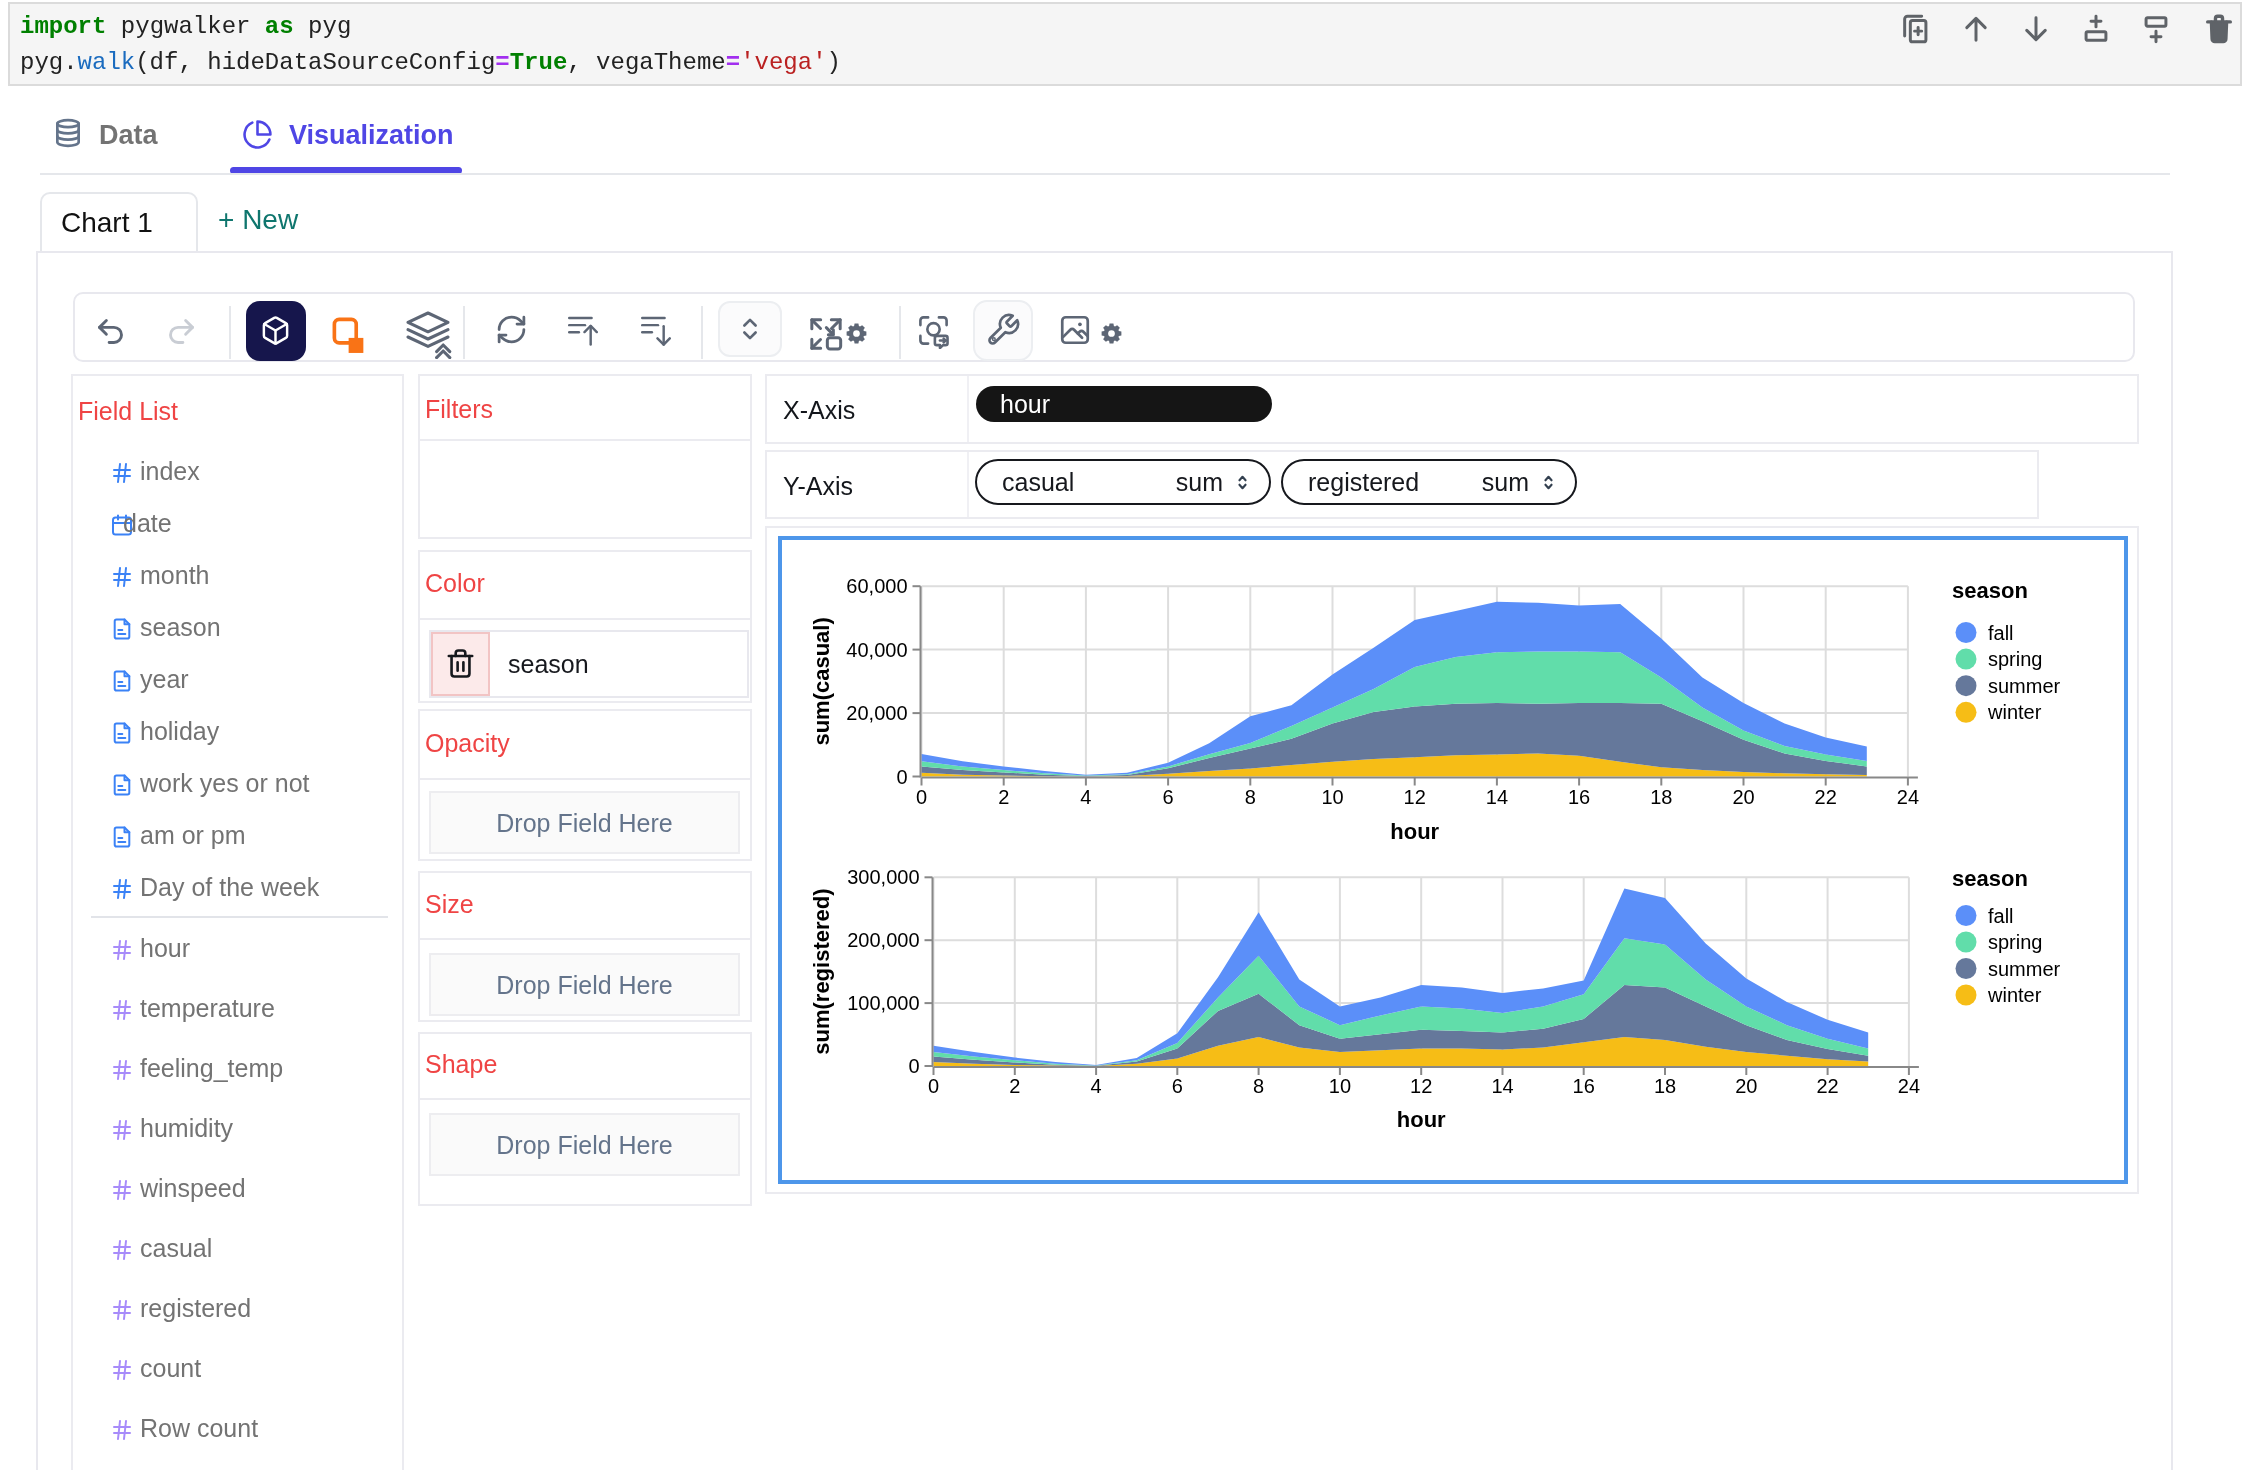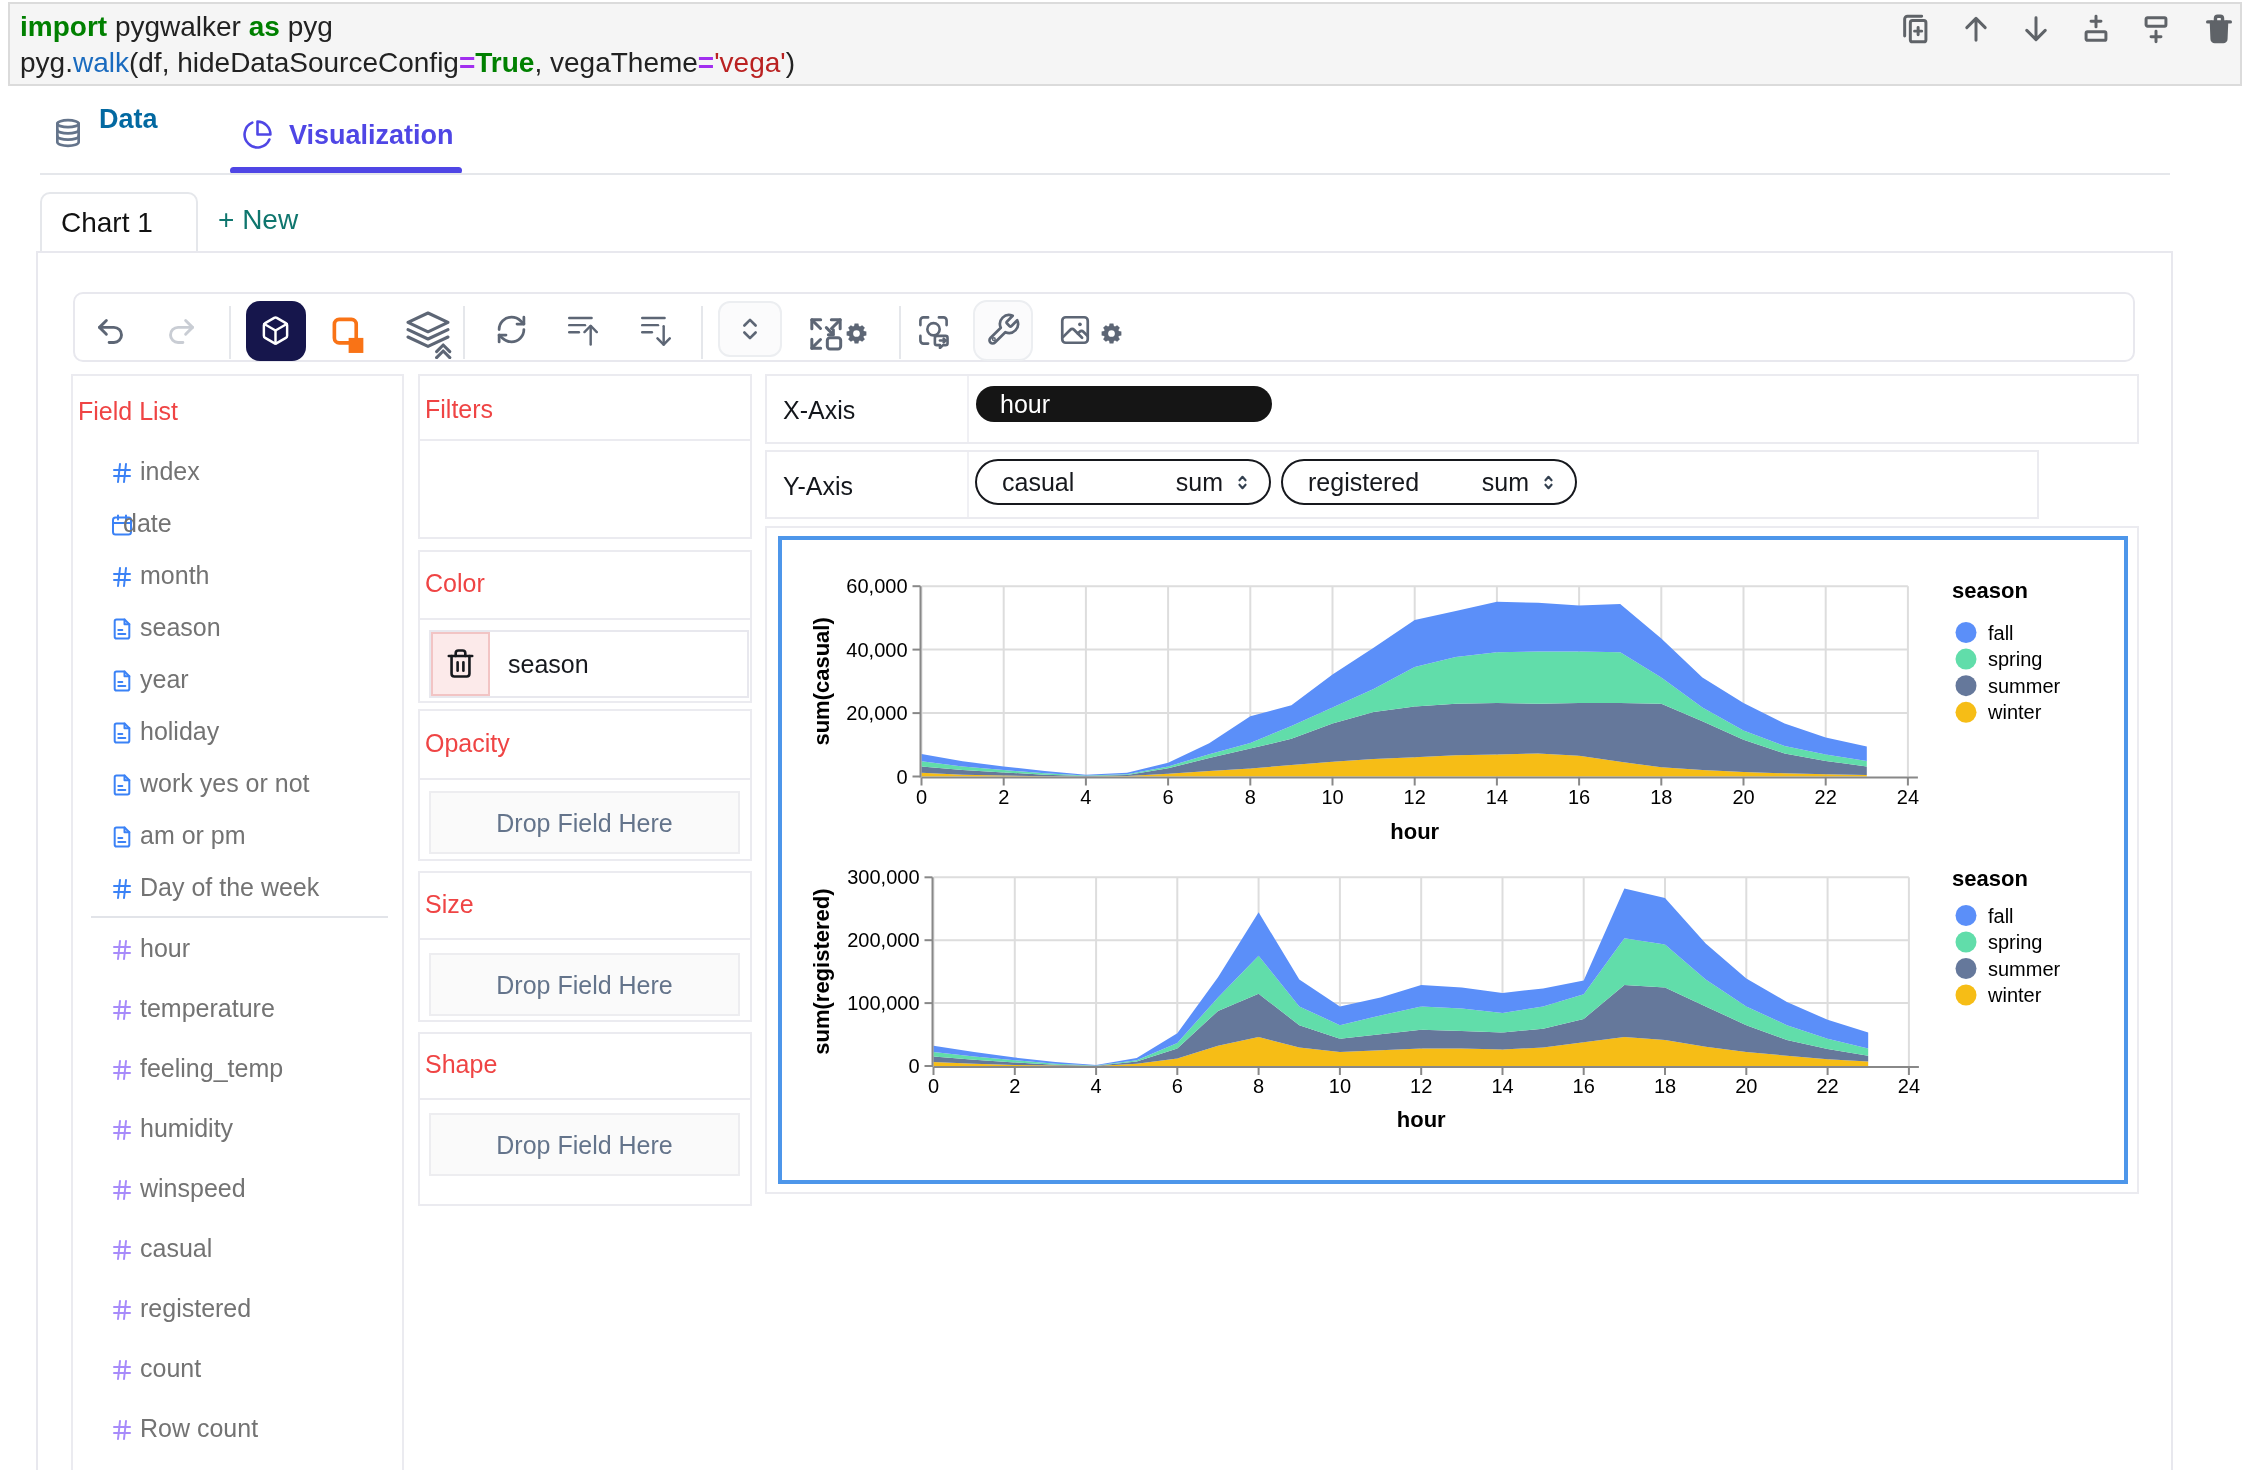--- a/index.html
+++ b/index.html
@@ -1,24 +1,24 @@
 <!DOCTYPE html>
 <html><head>
 <meta charset="utf-8">
 <style>
 *{margin:0;padding:0;box-sizing:border-box}
 html,body{width:2248px;height:1470px;background:#fff;font-family:"Liberation Sans",sans-serif;overflow:hidden;position:relative}
 .abs{position:absolute}
 #cell{position:absolute;left:8px;top:2px;width:2234px;height:84px;background:#f5f5f5;border:2px solid #dbdbdb}
-#code{position:absolute;left:10px;top:5px;font-family:Liberation Sans, sans-serif;font-size:28px;line-height:36px;color:#222;white-space:pre}
+#code{position:absolute;left:10px;top:5px;font-family:Liberation Mono, monospace;font-size:24px;line-height:36px;color:#222;white-space:pre}
 .kw{color:#008000;font-weight:bold}
 .fn{color:#1a6bbf}
 .op{color:#a22fef;font-weight:bold}
 .st{color:#ba2121}
-#lbl-data{position:absolute;left:99px;top:104px;font-size:27px;font-weight:bold;color:#0369a1}
+#lbl-data{position:absolute;left:99px;top:120px;font-size:27px;font-weight:bold;color:#737373}
 #lbl-viz{position:absolute;left:289px;top:120px;font-size:27px;font-weight:bold;color:#4f46e5}
 #viz-underline{position:absolute;left:230px;top:167px;width:232px;height:7px;background:#4f46e5;border-radius:4px}
 #tabline{position:absolute;left:40px;top:173px;width:2130px;height:2px;background:#e5e7eb}
 #charttab{position:absolute;left:40px;top:192px;width:158px;height:61px;border:2px solid #e5e7eb;border-radius:10px 10px 0 0;background:#fff;font-size:28px;color:#111;text-align:left;padding-left:19px;line-height:57px}
 #newtab{position:absolute;left:218px;top:204px;font-size:28px;color:#0f766e}
 #container{position:absolute;left:36px;top:251px;width:2137px;height:1260px;border:2px solid #e8e8ee;border-bottom:none;background:#fff}
 
 #toolbar{position:absolute;left:73px;top:292px;width:2062px;height:70px;border:2px solid #e8e8ee;border-radius:10px;background:#fff}
 .tsep{position:absolute;top:12px;width:2px;height:53px;background:#e5e7eb}
 .tbtn{position:absolute;top:7px;width:56px;height:56px;border-radius:12px}

